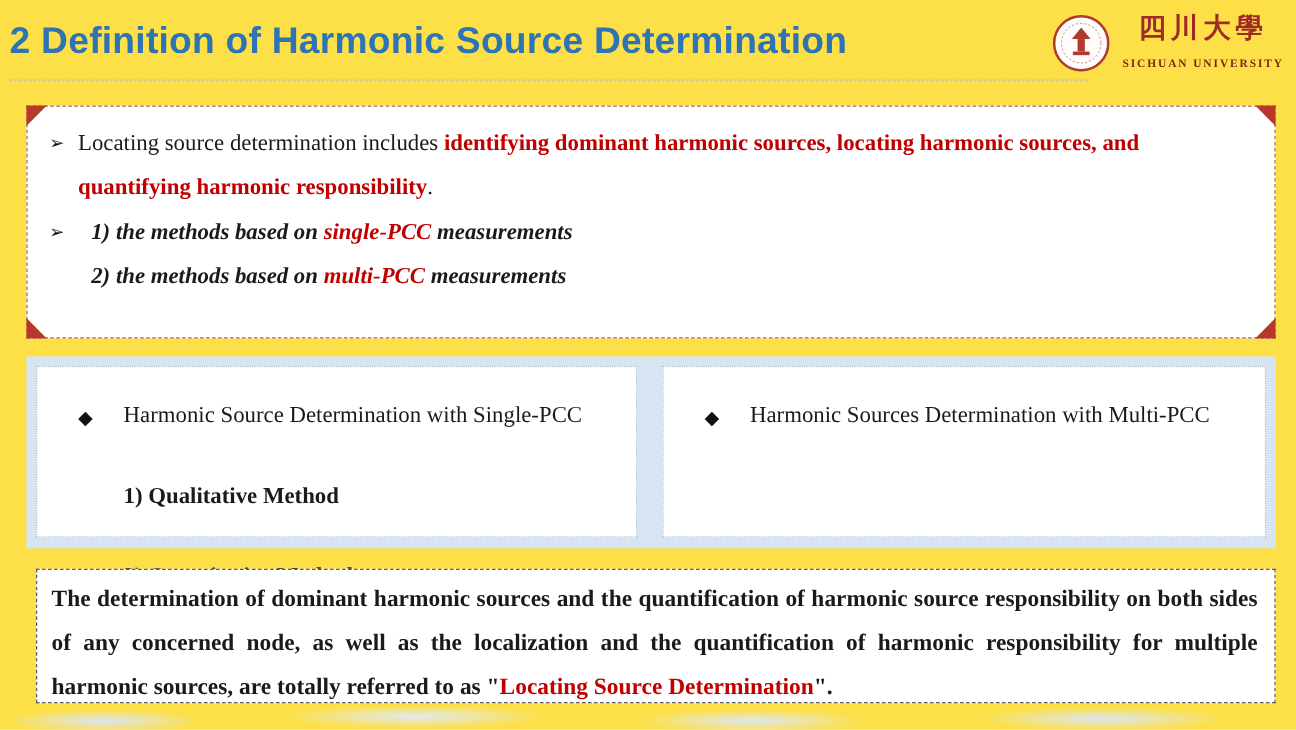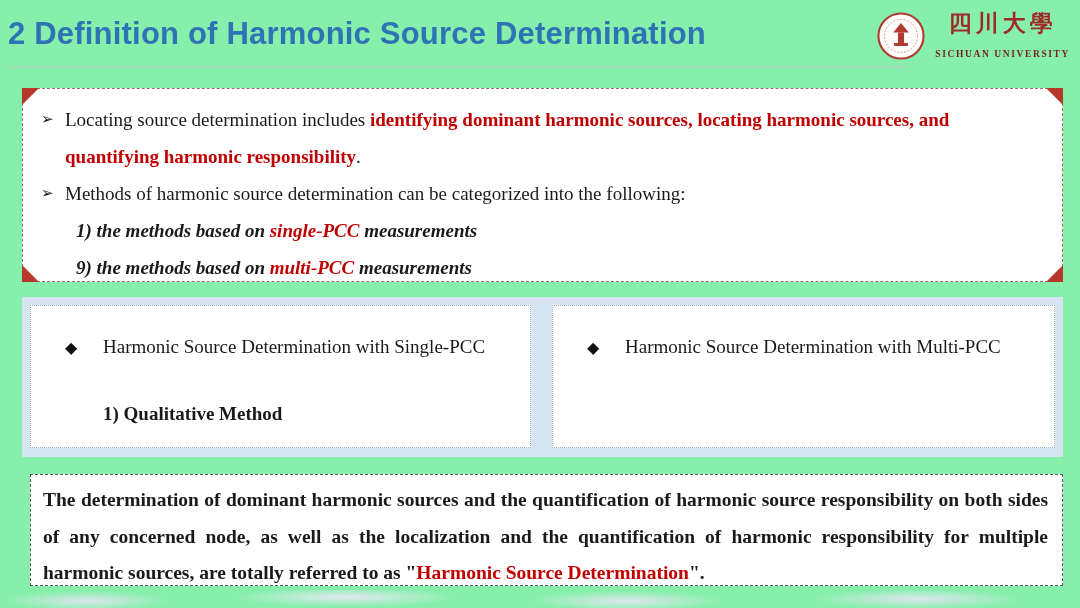--- a/index.html
+++ b/index.html
@@ -1,18 +1,18 @@
 <!DOCTYPE html>
 <html><head>
 <meta charset="utf-8">
 <style>
   html,body{margin:0;padding:0;}
   body{width:1080px;height:608px;background:#ffffff;overflow:hidden;
        font-family:"Liberation Serif",serif;color:#1a1a1a;}
-  .slide{position:absolute;left:0;top:0;width:1080px;height:608px;background:#86efac;}
+  .slide{position:absolute;left:0;top:0;width:1080px;height:608px;background:#fde047;}
 
   
   .title{position:absolute;left:8px;top:16px;font-family:"Liberation Sans",sans-serif;
          font-weight:bold;font-size:31px;color:#2e73b4;letter-spacing:0.2px;}
   .title-underline{position:absolute;left:8px;top:66px;width:898px;height:0;
          border-top:2px dotted #c4c4c4;}
   .logo{position:absolute;right:10px;top:10px;display:flex;align-items:center;gap:8px;justify-content:center;}
   .seal{width:52px;height:52px;}
   .logo-text{display:flex;flex-direction:column;align-items:center;line-height:1;}
   .logo-cn{font-size:23px;font-weight:bold;color:#9e2b25;letter-spacing:4px;
@@ -85,37 +85,37 @@
   </div>
 
   <div class="overview">
     <div class="corner tl"></div>
     <div class="corner tr"></div>
     <div class="corner bl"></div>
     <div class="corner br"></div>
 
     <div class="bullet"><span class="glyph">➢</span><span>Locating source determination includes </span><span class="red">identifying dominant harmonic sources, locating harmonic sources, and quantifying harmonic responsibility</span><span>.</span></div>
 
-    <div class="bullet"><span class="glyph">➢</span><span>Methods of harmonic source determination can be categorized into the following:</span></div>
+    <div class="bullet"><span class="glyph">➢</span></div>
 
     <div class="sub-item"><span>1) the methods based on </span><span class="red">single-PCC</span><span> measurements</span></div>
 
-    <div class="sub-item"><span>9) the methods based on </span><span class="red">multi-PCC</span><span> measurements</span></div>
+    <div class="sub-item"><span>2) the methods based on </span><span class="red">multi-PCC</span><span> measurements</span></div>
   </div>
 
   <div class="mid-strip">
 
     <div class="mid-box left">
       <div class="mid-head"><span class="glyph">◆</span><span>Harmonic Source Determination with Single-PCC</span></div>
       <div class="mid-item">1) Qualitative Method</div>
       <div class="mid-item">2) Quantitative Method</div>
     </div>
 
     <div class="mid-box right">
-      <div class="mid-head"><span class="glyph">◆</span><span>Harmonic Source Determination with Multi-PCC</span></div>
+      <div class="mid-head"><span class="glyph">◆</span><span>Harmonic Sources Determination with Multi-PCC</span></div>
     </div>
 
   </div>
 
-  <div class="definition"><span>The determination of dominant harmonic sources and the quantification of harmonic source responsibility on both sides of any concerned node, as well as the localization and the quantification of harmonic responsibility for multiple harmonic sources, are totally referred to as "</span><span class="red">Harmonic Source Determination</span><span>".</span></div>
+  <div class="definition"><span>The determination of dominant harmonic sources and the quantification of harmonic source responsibility on both sides of any concerned node, as well as the localization and the quantification of harmonic responsibility for multiple harmonic sources, are totally referred to as "</span><span class="red">Locating Source Determination</span><span>".</span></div>
 
   <div class="watermark"></div>
 </div>
 
 </body></html>

